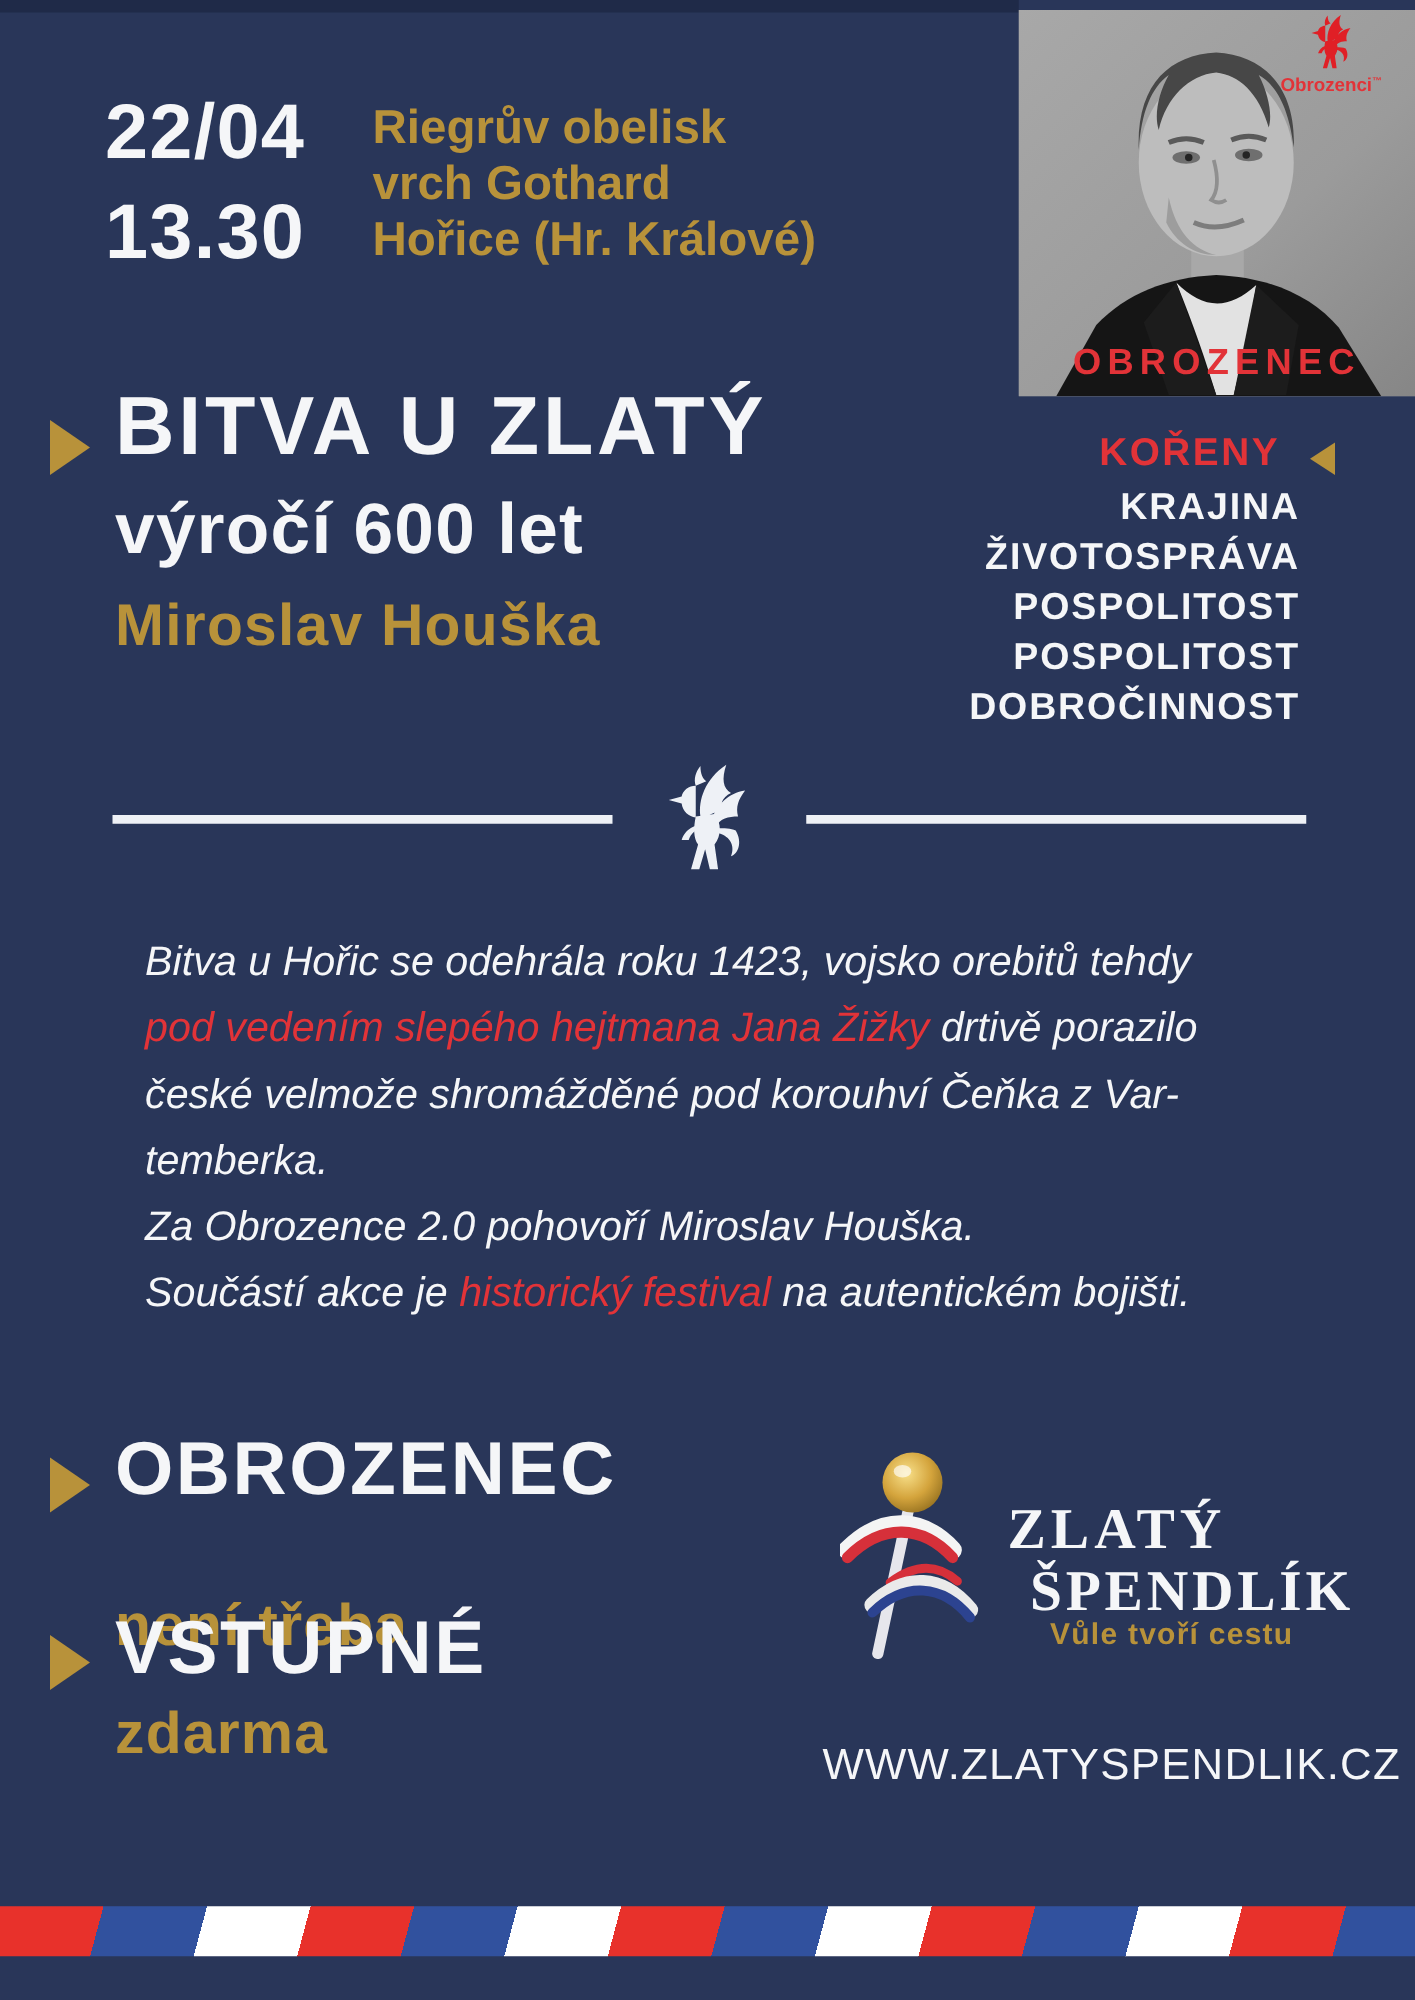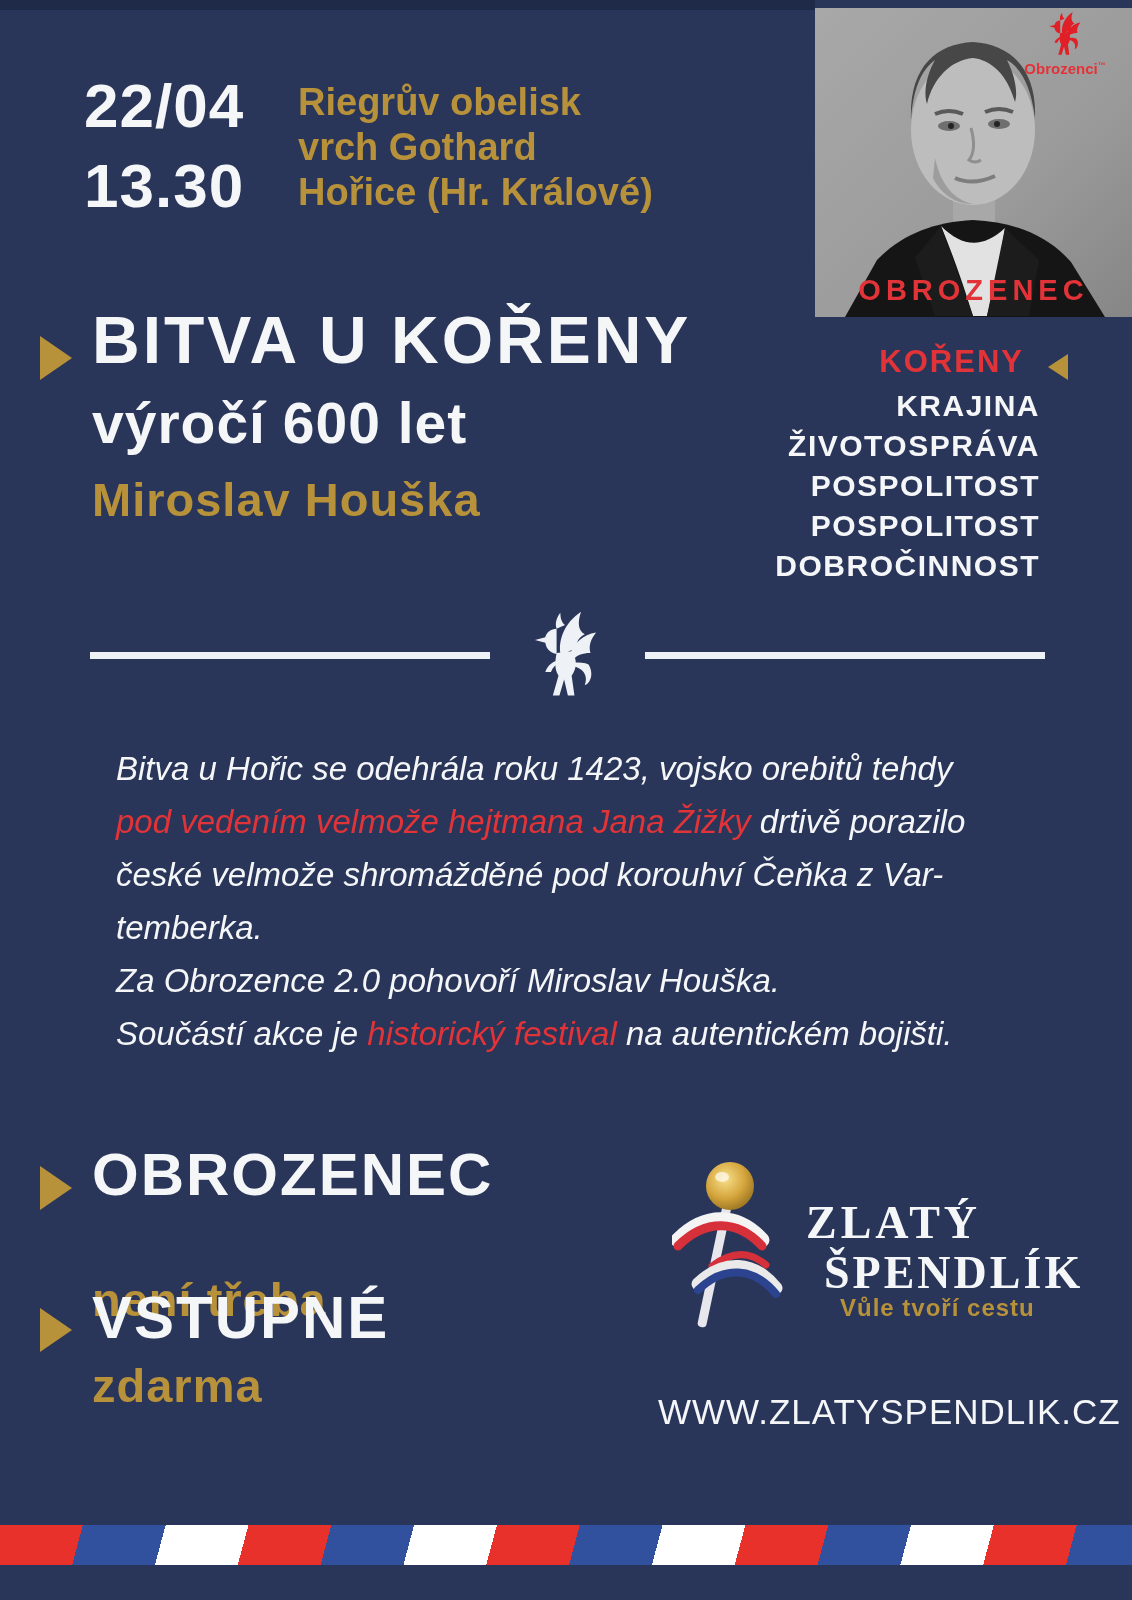--- a/index.html
+++ b/index.html
@@ -104,21 +104,21 @@
 
   <div class="abs date">22/04</div>
   <div class="abs time">13.30</div>
   <div class="abs location">
     <div>Riegrův obelisk</div>
     <div>vrch Gothard</div>
     <div>Hořice (Hr. Králové)</div>
   </div>
 
   <div class="abs title-bullet tri-right"></div>
-  <div class="abs title-main">BITVA U KOŘENY</div>
+  <div class="abs title-main">BITVA U ZLATÝ</div>
   <div class="abs title-sub">výročí 600 let</div>
   <div class="abs title-speaker">Miroslav Houška</div>
 
   <div class="abs photo">
     <svg viewBox="0 0 317 309">
       <rect x="0" y="0" width="317" height="309" fill="url(#photoshade)"></rect>
       <path d="M138,178 L138,216 C150,229 172,229 180,215 L180,176 Z" fill="#a8a8a8"></path>
       <ellipse cx="158" cy="122" rx="62" ry="75" fill="#bdbdbd"></ellipse>
       <path d="M120,150 C126,178 140,192 158,196 C140,196 126,186 118,170 Z" fill="#9d9d9d"></path>
       <path d="M96,112 C94,60 120,36 158,34 C196,36 222,62 220,110 C216,78 206,60 192,52 C200,68 203,84 200,94 C192,66 176,52 158,50 C136,52 118,70 112,96 C108,84 112,66 120,52 C106,62 98,82 96,112 Z" fill="#474747"></path>
@@ -158,21 +158,21 @@
     </div>
 
   <div class="abs rule rule-left"></div>
   <svg class="abs divider-griffin" viewBox="0 0 80 100" fill="#eef1f6">
     <use href="#griffin"></use>
   </svg>
   <div class="abs rule rule-right"></div>
 
   <div class="abs description">
       <div class="desc-line"><span class="seg-white">Bitva u Hořic se odehrála roku 1423, vojsko orebitů tehdy</span></div>
-      <div class="desc-line"><span class="seg-red">pod vedením velmože hejtmana Jana Žižky</span><span class="seg-white"> drtivě porazilo</span></div>
+      <div class="desc-line"><span class="seg-red">pod vedením slepého hejtmana Jana Žižky</span><span class="seg-white"> drtivě porazilo</span></div>
       <div class="desc-line"><span class="seg-white">české velmože shromážděné pod korouhví Čeňka z Var-</span></div>
       <div class="desc-line"><span class="seg-white">temberka.</span></div>
       <div class="desc-line"><span class="seg-white">Za Obrozence 2.0 pohovoří Miroslav Houška.</span></div>
       <div class="desc-line"><span class="seg-white">Součástí akce je </span><span class="seg-red">historický festival</span><span class="seg-white"> na autentickém bojišti.</span></div>
     </div>
 
   <div class="abs info-bullet-1 tri-right"></div>
   <div class="abs info-label-1 info-label">OBROZENEC</div>
   <div class="abs info-value-1 info-value">není třeba</div>
 

